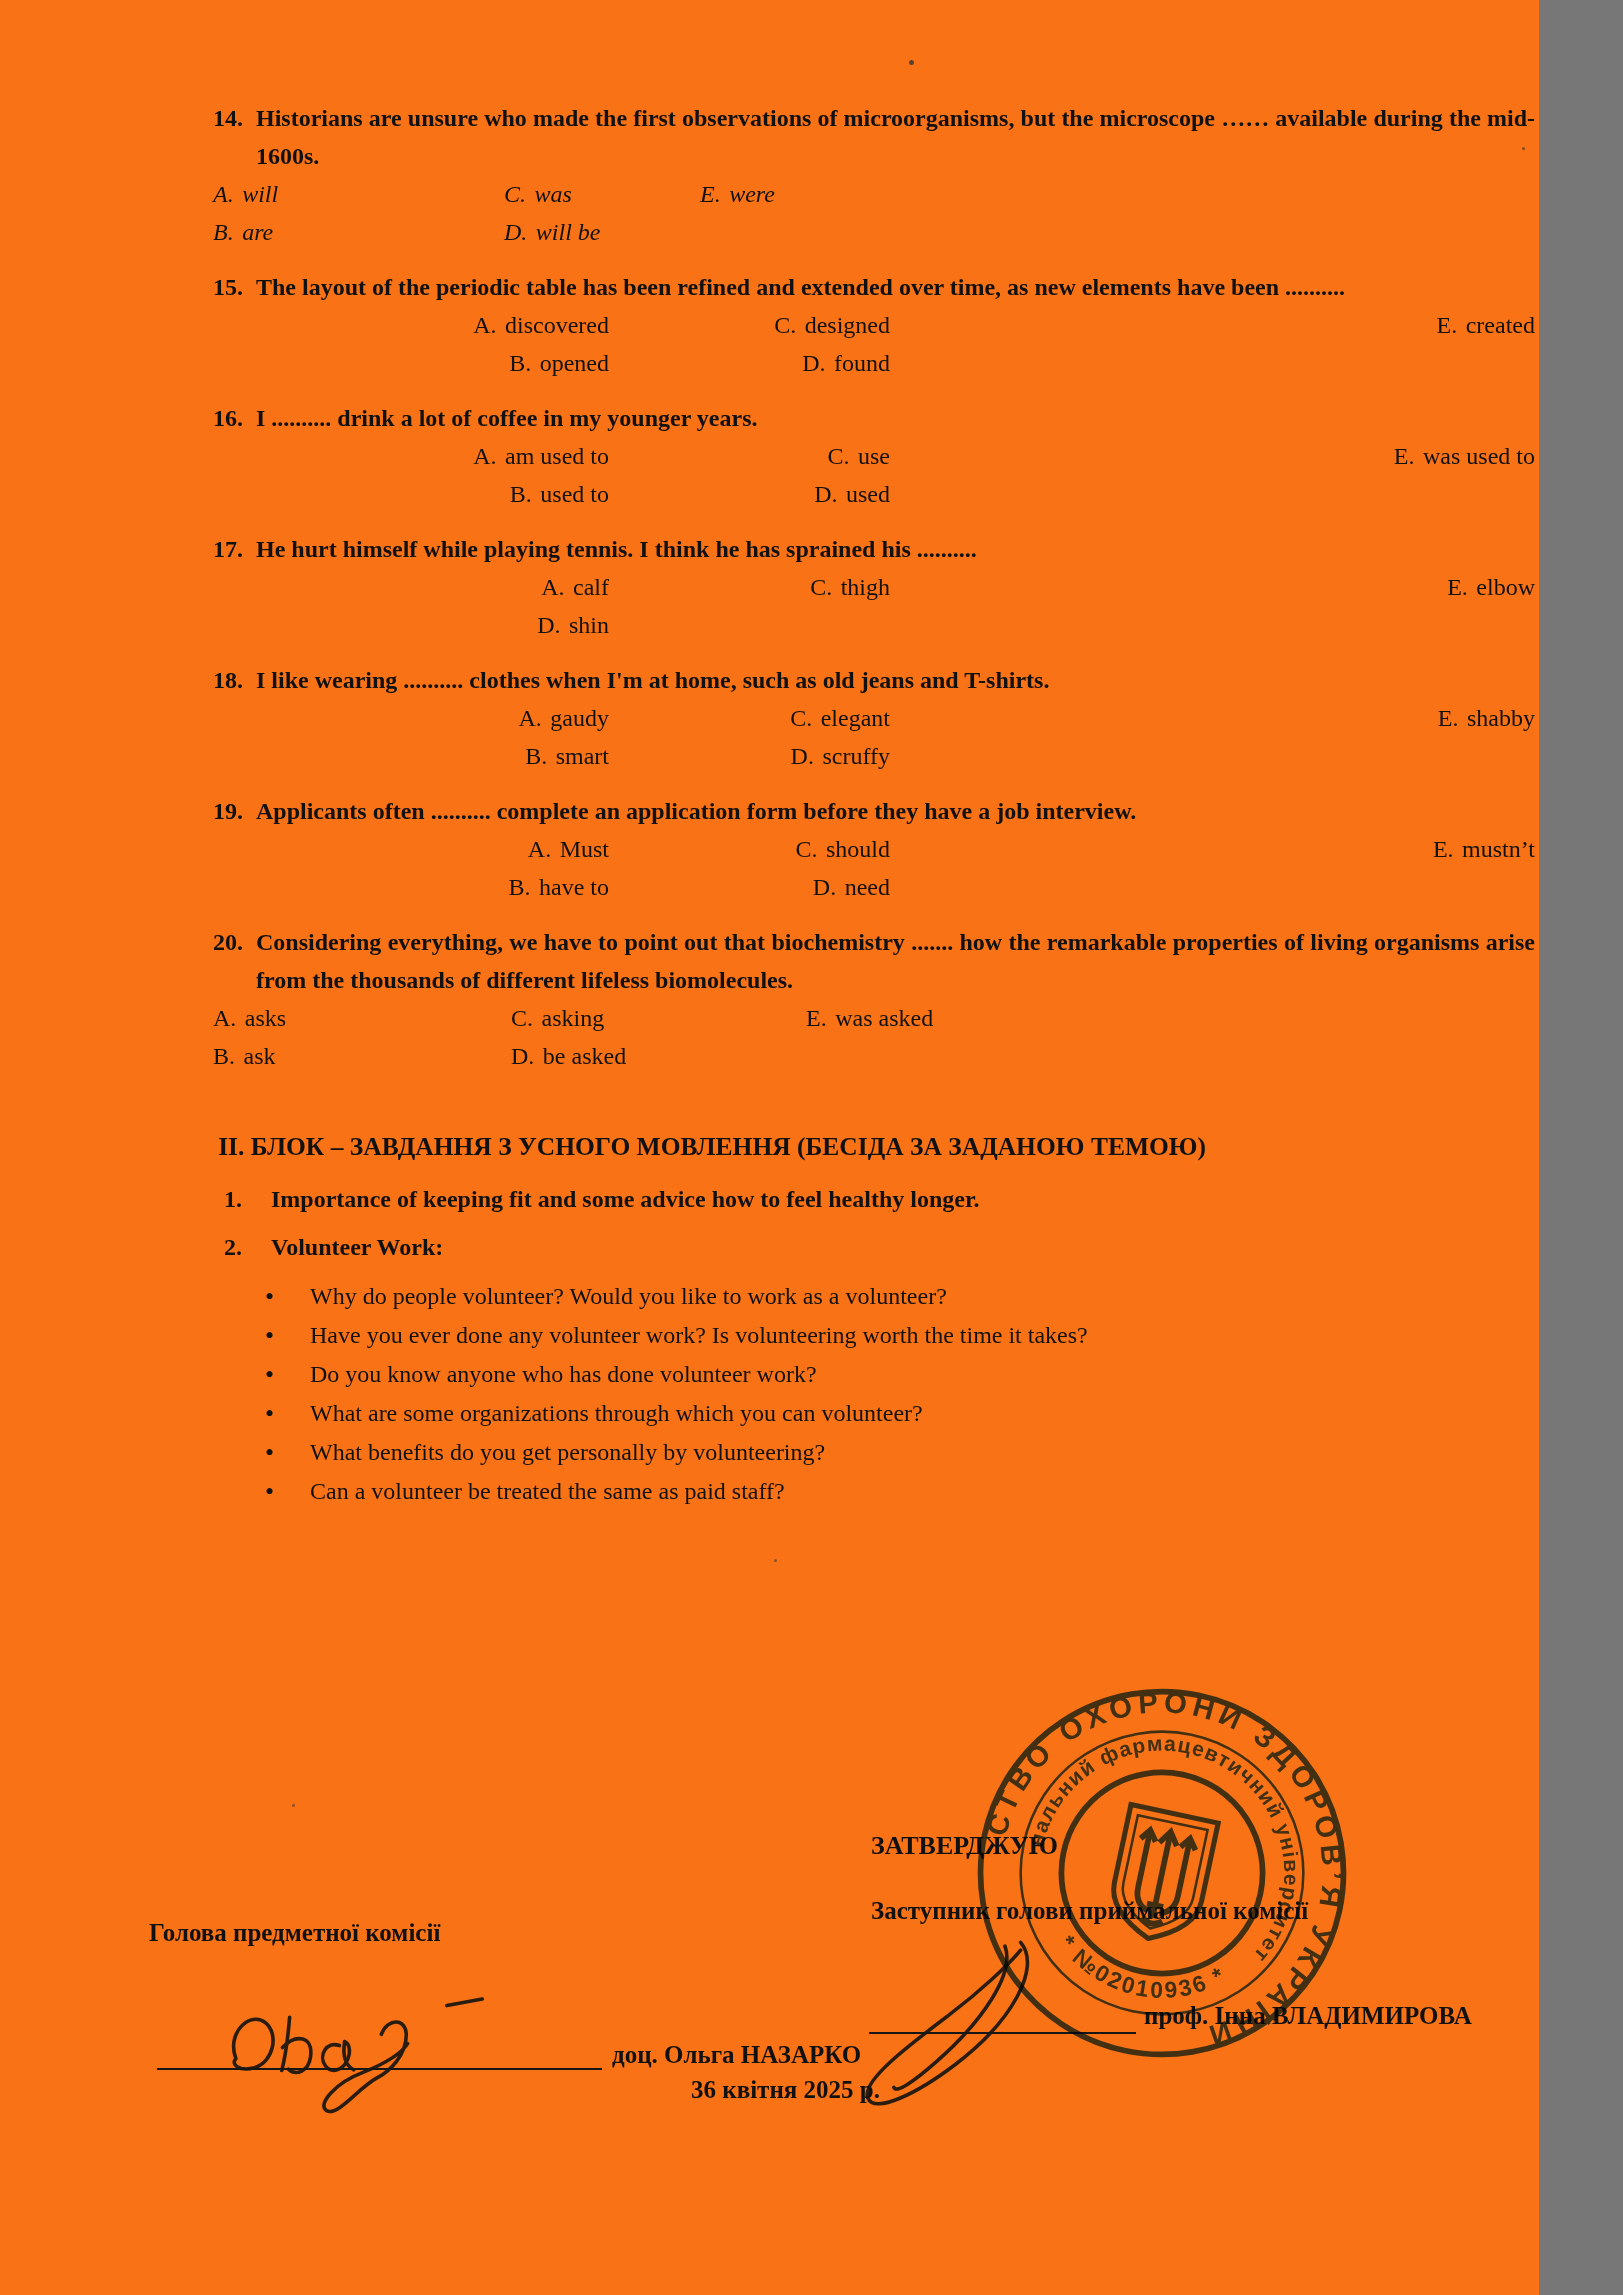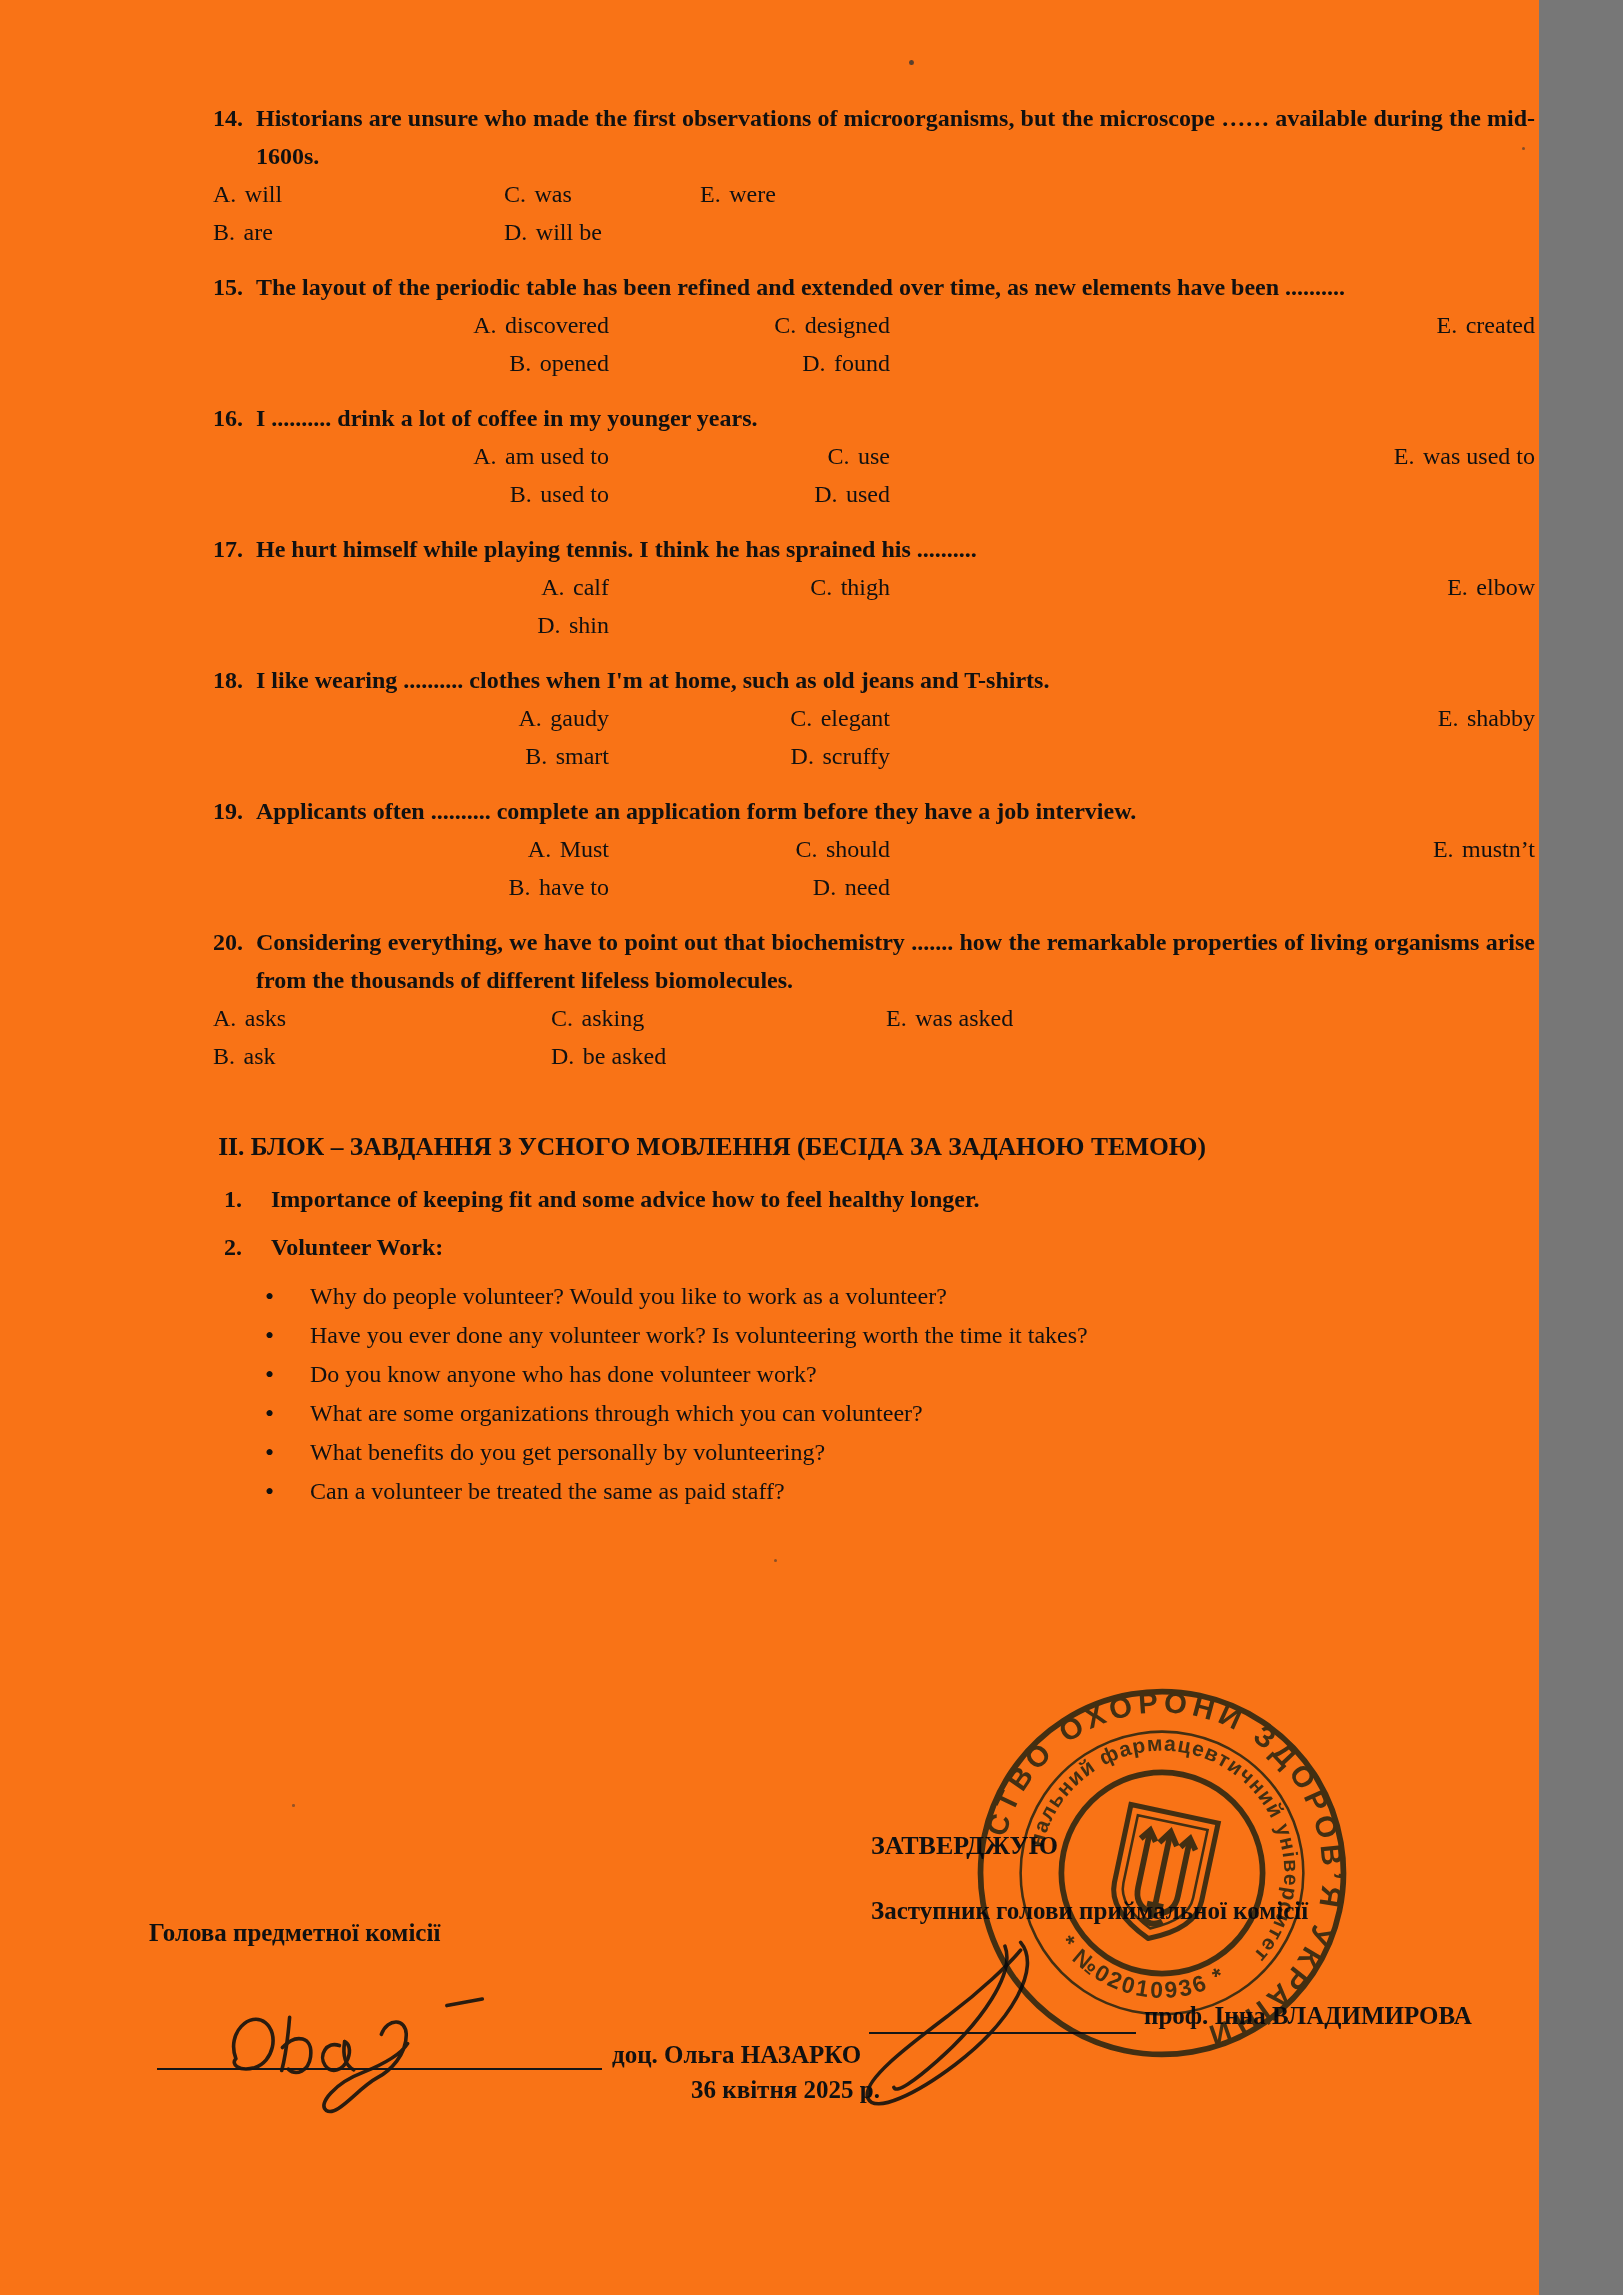--- a/index.html
+++ b/index.html
@@ -10,23 +10,23 @@
     font-family:"Liberation Serif","DejaVu Serif",serif;
     color:#111;
     overflow:hidden;
   }
   .content{position:absolute;left:213px;top:99px;width:1322px;}
   .qtext{margin:0;line-height:38px;font-size:24px;font-weight:bold;
          text-align:justify;padding-left:43px;text-indent:-43px;}
   .qnum{display:inline-block;width:43px;text-indent:0;}
   .question{margin-bottom:17px;}
   .orow{display:grid;line-height:38px;font-size:24px;font-weight:normal;}
-  .cols-a{grid-template-columns:291px 196px 1fr;}
+  .cols-a{grid-template-columns:291px 196px 1fr;font-style:italic;}
   .cols-b{grid-template-columns:396px 281px 1fr;text-align:right;}
-  .cols-c{grid-template-columns:298px 295px 1fr;gap:40px;}
+  .cols-c{grid-template-columns:298px 295px 1fr;}
   .olab{margin-right:8.5px;}
   .section2{margin-top:56px;}
   .s2h{margin:0 0 18.3px 5.2px;font-size:25.5px;font-weight:bold;line-height:1.25;}
   .item{margin:11px;font-size:24px;font-weight:bold;line-height:37px;
         padding-left:47px;text-indent:-47px;}
   .inum{display:inline-block;width:47px;text-indent:0;}
   .bullets{list-style:none;margin:5.2px 0 0 0;padding:0;}
   .bullets li{position:relative;padding-left:97px;font-size:24px;line-height:39px;}
   .blt{position:absolute;left:52px;top:0;font-size:26px;}
   

